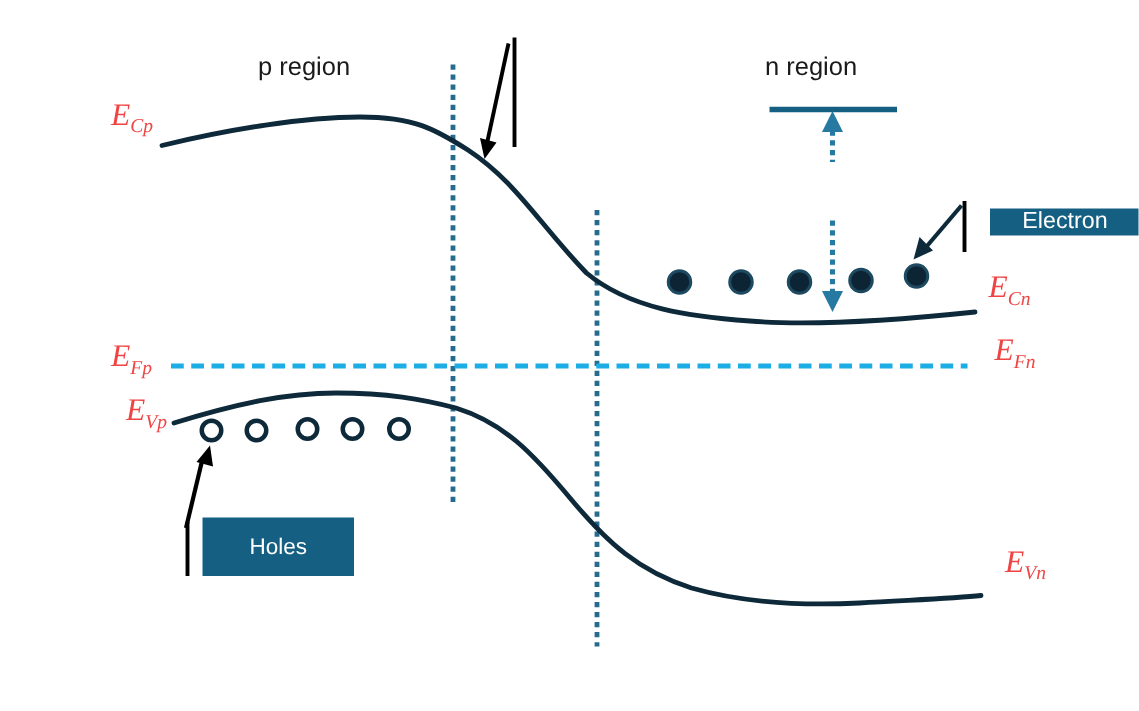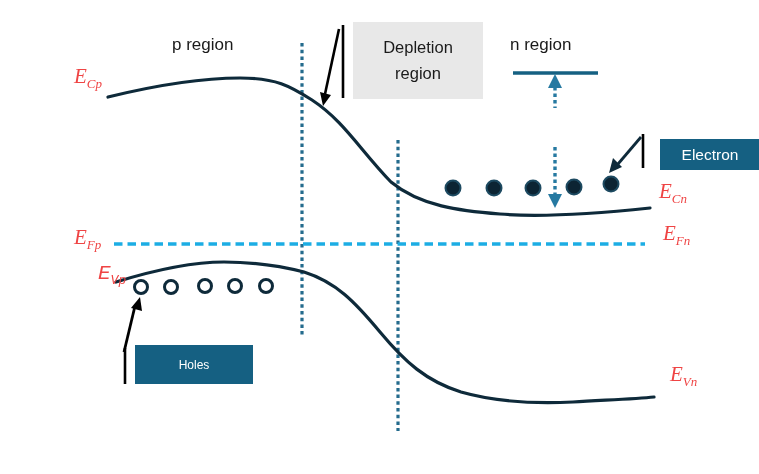--- a/index.html
+++ b/index.html
@@ -18,22 +18,22 @@
   .formula .eq { margin:0 7px; font-style:normal; }
   .depletion-box {
     position:absolute; left:325px; top:22px; width:130px; height:77px;
     background:#e8e8e8; display:flex; flex-direction:column; align-items:center;
     justify-content:center; gap:7px; color:#1a1a1a; font-size:16.5px;
   }
   .teal-box {
     position:absolute; background:#156082; color:#ffffff;
     display:flex; align-items:center; justify-content:center;
   }
-  .electron-box { left:632px; top:139px; width:100px; height:31px; font-size:15.5px; }
-  .holes-box   { left:107px; top:345px; width:118px; height:39px; font-size:12px; }
+  .electron-box { left:632px; top:139px; width:100px; height:18px; font-size:15.5px; }
+  .holes-box   { left:107px; top:345px; width:101px; height:39px; font-size:15px; }
   .artifact {
     position:absolute; left:754px; top:399px; width:20px; height:36px;
     border-left:2px solid #a6a6a6; border-top:2px solid #a6a6a6;
     border-bottom:2px solid #a6a6a6;
   }
 </style>
 </head>
 <body>
 
 <div class="stage">
@@ -82,29 +82,25 @@
       <circle cx="143" cy="287" r="6.5" fill="#ffffff" stroke="#0e2a3a" stroke-width="3"></circle>
       <circle cx="177" cy="286" r="6.5" fill="#ffffff" stroke="#0e2a3a" stroke-width="3"></circle>
       <circle cx="207" cy="286" r="6.5" fill="#ffffff" stroke="#0e2a3a" stroke-width="3"></circle>
       <circle cx="238" cy="286" r="6.5" fill="#ffffff" stroke="#0e2a3a" stroke-width="3"></circle>
     </g>
   </svg>
 
   <div class="txt" style="left:144px; top:35px;">p region</div>
   <div class="txt" style="left:482px; top:35px;text-align:center;">n region</div>
 
-  <div class="depletion-box">
-    <span>Depletion</span>
-    <span>region</span>
-  </div>
 
 
   <div class="mlabel" style="left:46px;  top:66px;"><span>E</span><sub>Cp</sub></div>
   <div class="mlabel" style="left:46px;  top:227px;"><span>E</span><sub>Fp</sub></div>
-  <div class="mlabel" style="left:70px;  top:263px;font-family:Liberation Mono, monospace;"><span>E</span><sub>Vp</sub></div>
+  <div class="mlabel" style="left:56px;  top:263px;"><span>E</span><sub>Vp</sub></div>
   <div class="mlabel" style="left:631px; top:181px;"><span>E</span><sub>Cn</sub></div>
   <div class="mlabel" style="left:635px; top:223px;"><span>E</span><sub>Fn</sub></div>
   <div class="mlabel" style="left:642px; top:364px;"><span>E</span><sub>Vn</sub></div>
 
   <div class="teal-box electron-box">
     <span>Electron</span>
   </div>
   <div class="teal-box holes-box">
     <span>Holes</span>
   </div>

